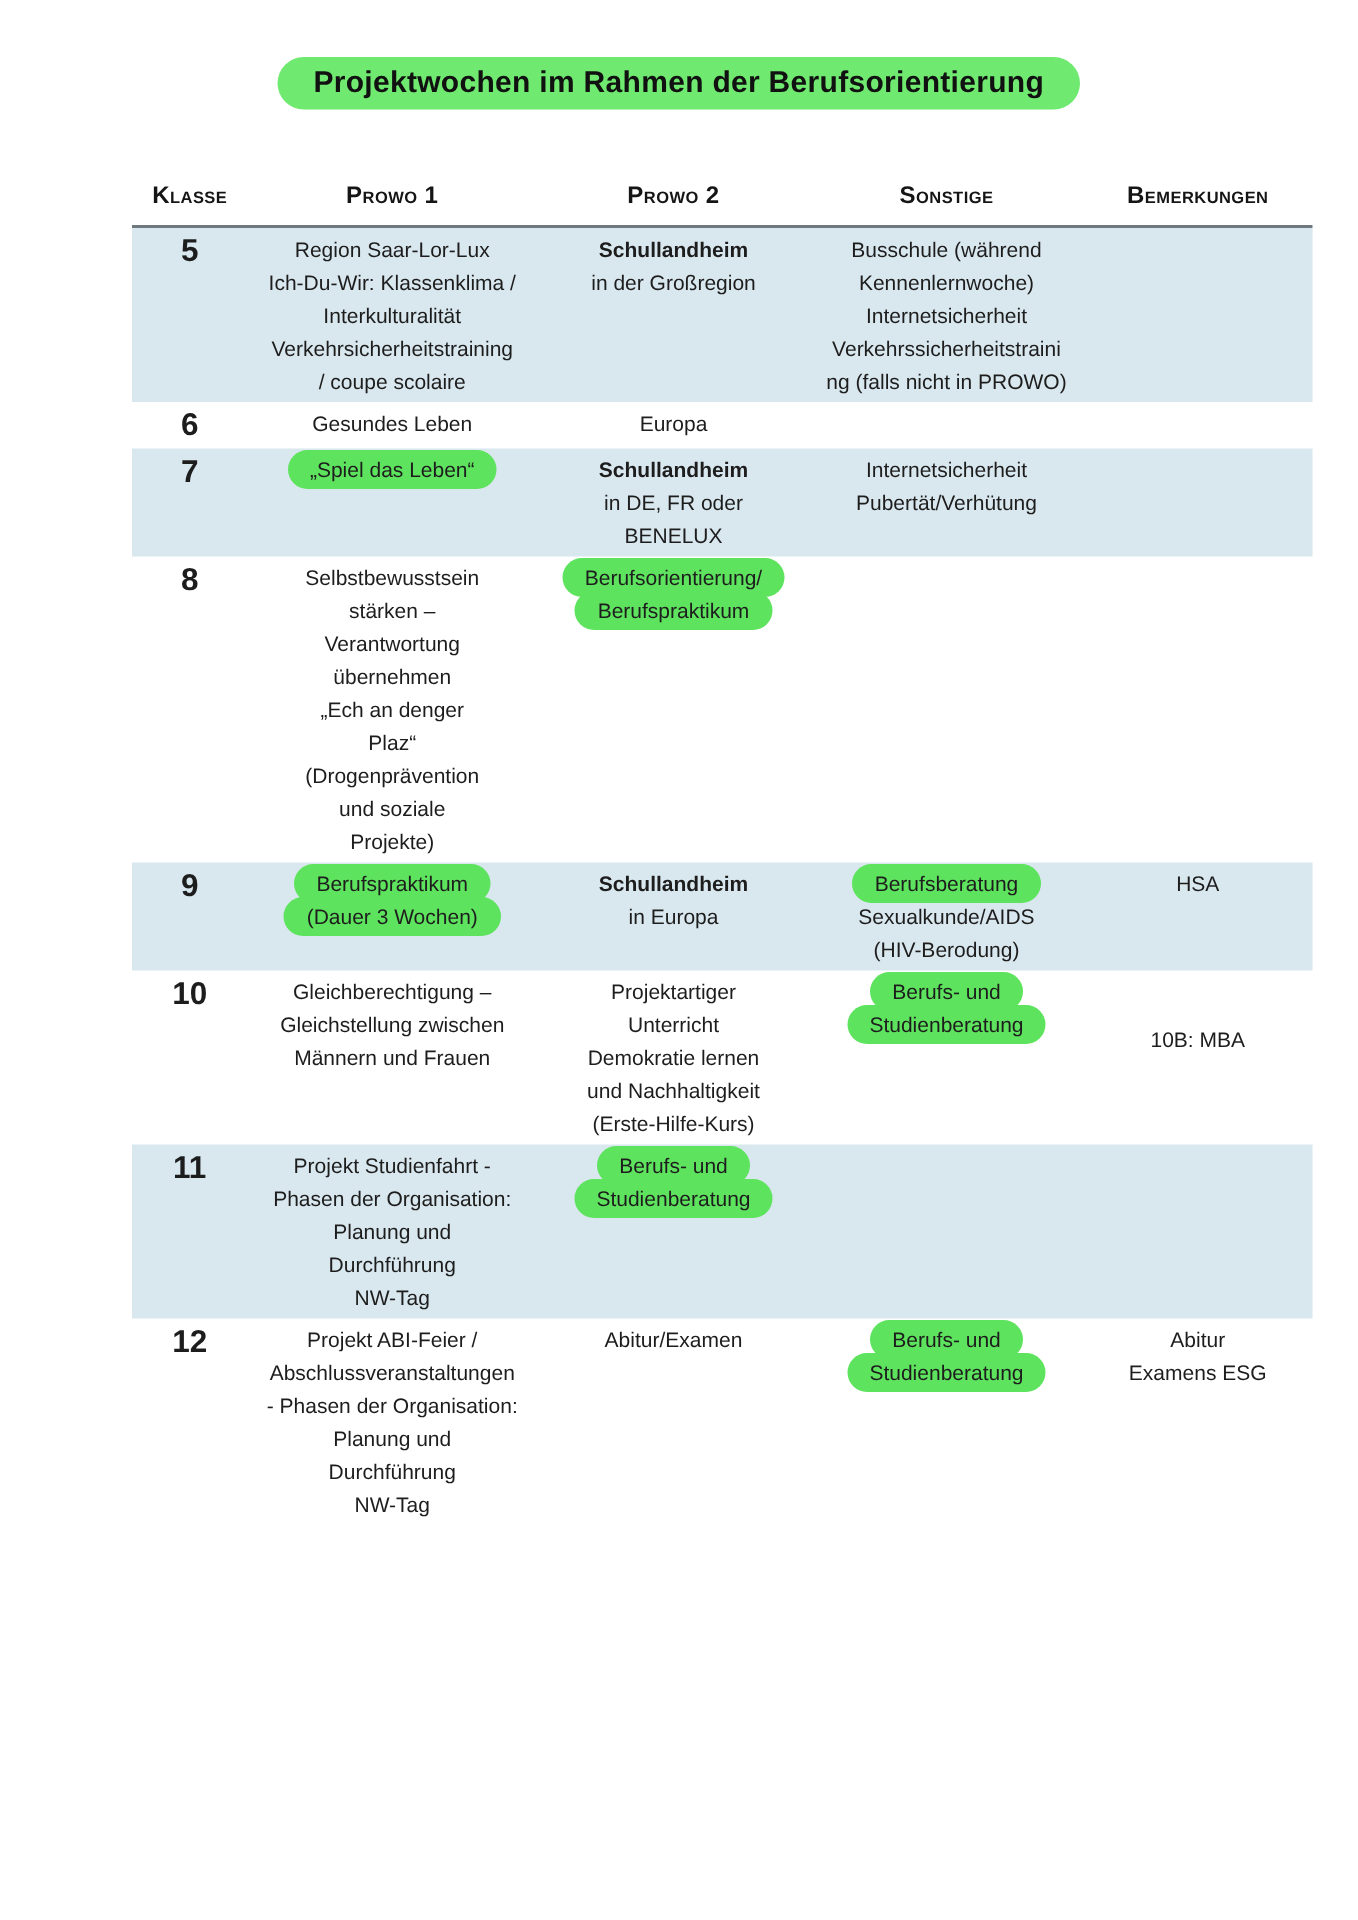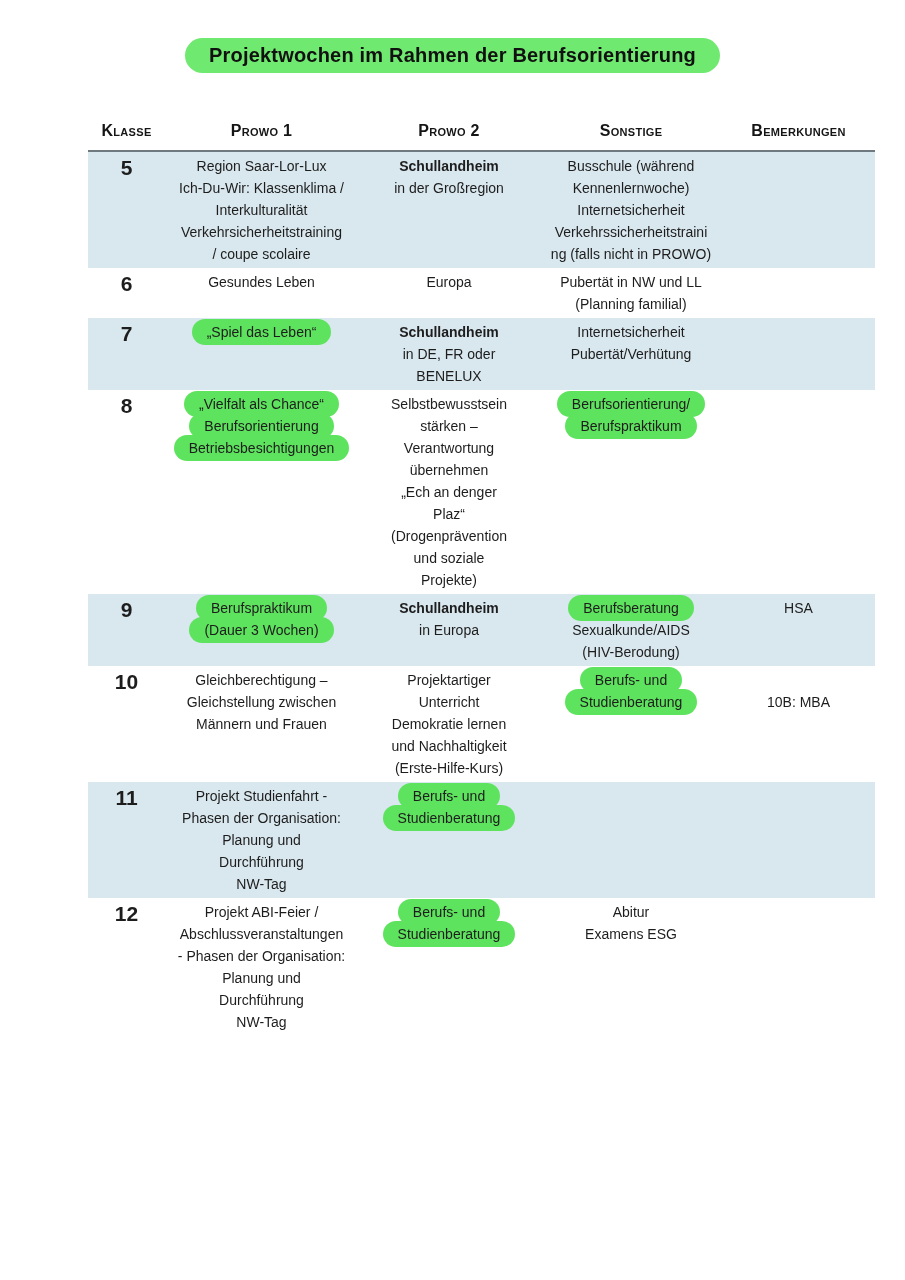--- a/index.html
+++ b/index.html
@@ -133,24 +133,20 @@
   <div class="row">
     <div class="cell klasse">
       <span>6</span>
     </div>
     <div class="cell">
             <div class="line"><span>Gesundes Leben</span></div>
           </div>
     <div class="cell">
             <div class="line"><span>Europa</span></div>
           </div>
-    <div class="cell">
-            <div class="line"><span>Pubertät in NW und LL</span></div>
-            <div class="line"><span>(Planning familial)</span></div>
-          </div>
     <div class="cell"></div>
   </div>
 
   <div class="row striped">
     <div class="cell klasse">
       <span>7</span>
     </div>
     <div class="cell">
             <div class="line"><span class="hl">„Spiel das Leben“</span></div>
           </div>
@@ -163,25 +159,20 @@
             <div class="line"><span>Internetsicherheit</span></div>
             <div class="line"><span>Pubertät/Verhütung</span></div>
           </div>
     <div class="cell"></div>
   </div>
 
   <div class="row">
     <div class="cell klasse">
       <span>8</span>
     </div>
-    <div class="cell">
-            <div class="line"><span class="hl">„Vielfalt als Chance“</span></div>
-            <div class="line"><span class="hl">Berufsorientierung</span></div>
-            <div class="line"><span class="hl">Betriebsbesichtigungen</span></div>
-          </div>
     <div class="cell">
             <div class="line"><span>Selbstbewusstsein</span></div>
             <div class="line"><span>stärken –</span></div>
             <div class="line"><span>Verantwortung</span></div>
             <div class="line"><span>übernehmen</span></div>
             <div class="line"><span>„Ech an denger</span></div>
             <div class="line"><span>Plaz“</span></div>
             <div class="line"><span>(Drogenprävention</span></div>
             <div class="line"><span>und soziale</span></div>
             <div class="line"><span>Projekte)</span></div>
@@ -228,21 +219,21 @@
             <div class="line"><span>Projektartiger</span></div>
             <div class="line"><span>Unterricht</span></div>
             <div class="line"><span>Demokratie lernen</span></div>
             <div class="line"><span>und Nachhaltigkeit</span></div>
             <div class="line"><span>(Erste-Hilfe-Kurs)</span></div>
           </div>
     <div class="cell">
             <div class="line"><span class="hl">Berufs- und</span></div>
             <div class="line"><span class="hl">Studienberatung</span></div>
           </div>
-    <div class="cell" style="padding-top: 25px;">
+    <div class="cell" style="padding-top: 35px;">
             <div class="line"><span>10B: MBA</span></div>
           </div>
   </div>
 
   <div class="row striped">
     <div class="cell klasse">
       <span>11</span>
     </div>
     <div class="cell">
             <div class="line"><span>Projekt Studienfahrt -</span></div>
@@ -264,20 +255,23 @@
     </div>
     <div class="cell">
             <div class="line"><span>Projekt ABI-Feier /</span></div>
             <div class="line"><span>Abschlussveranstaltungen</span></div>
             <div class="line"><span>- Phasen der Organisation:</span></div>
             <div class="line"><span>Planung und</span></div>
             <div class="line"><span>Durchführung</span></div>
             <div class="line"><span>NW-Tag</span></div>
           </div>
     <div class="cell">
+            <div class="line"><span>Abitur/Examen</span></div>
+          </div>
+    <div class="cell">
             <div class="line"><span class="hl">Berufs- und</span></div>
             <div class="line"><span class="hl">Studienberatung</span></div>
           </div>
     <div class="cell">
             <div class="line"><span>Abitur</span></div>
             <div class="line"><span>Examens ESG</span></div>
           </div>
   </div>
 </div>
   </div>

